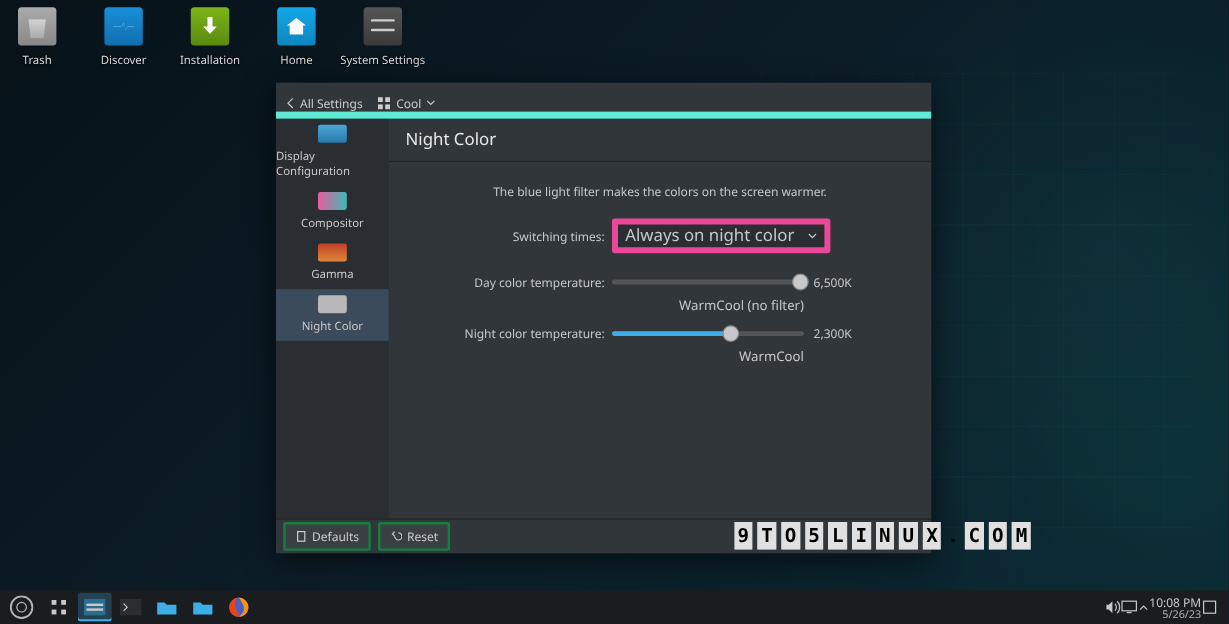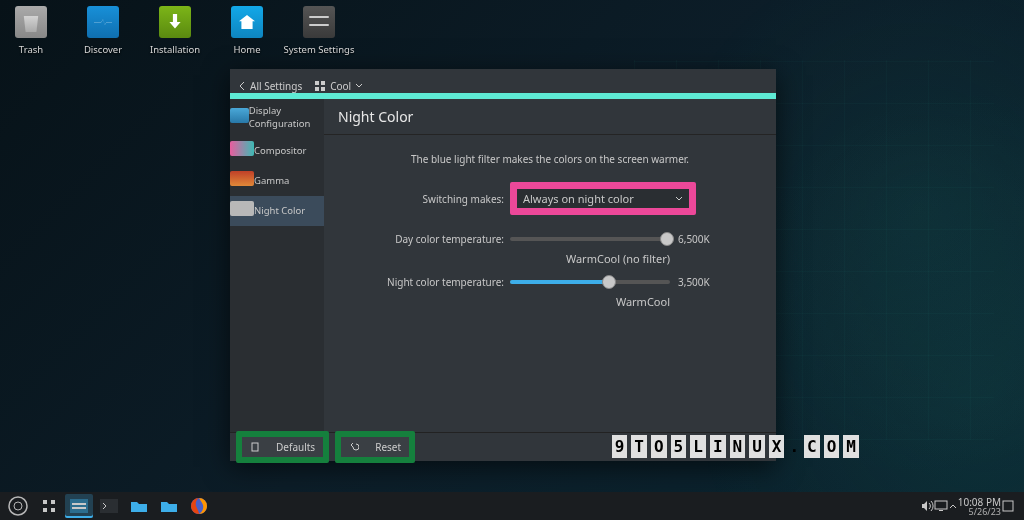--- a/index.html
+++ b/index.html
@@ -28,42 +28,42 @@
 
 .window{position:absolute;left:230px;top:69px;width:546px;height:392px;background:#2e3338;box-shadow:0 6px 25px rgba(0,0,0,.6);display:flex;flex-direction:column}
 .titlebar{height:20px;background:#31363b;display:flex;align-items:center;padding:0 6px;font-size:10px;color:#bbb}
 .titlebar .title{flex:1;text-align:center}
 .titlebar .wbtn{width:14px;height:14px;display:flex;align-items:center;justify-content:center;cursor:pointer;opacity:.8}
 .titlebar .appic{width:14px;height:14px;margin-right:4px;opacity:.7}
 .toolbar{height:24px;background:#31363b;display:flex;align-items:flex-end;padding:0 8px;gap:12px;border-bottom:6px solid #5eead4}
 .toolbar .btn{display:flex;align-items:center;gap:4px;font-size:10px;color:#ccc;cursor:pointer}
 .body{flex:1;display:flex;min-height:0}
 .sidebar{width:94px;background:#2a2e32;display:flex;flex-direction:column}
-.sbi{display:flex;flex-direction:row;align-items:center;padding:5px 0 6px;cursor:pointer;font-size:9.5px;color:#c8c8c8}
+.sbi{display:flex;flex-direction:column;align-items:center;padding:5px 0 6px;cursor:pointer;font-size:9.5px;color:#c8c8c8}
 .sbi.selected{background:#3b4b5b}
 .sbi .thumb{width:24px;height:15px;margin-bottom:4px;border-radius:2px}
 .thumb.t-disp{background:linear-gradient(#4aa8d8,#2878a8)}
 .thumb.t-comp{background:linear-gradient(90deg,#e85d9e,#3dbab5)}
 .thumb.t-gamma{background:linear-gradient(#c04028,#e08838)}
 .thumb.t-night{background:#b8b8b8}
 .content{flex:1;background:#31363b;display:flex;flex-direction:column;overflow:hidden}
 .content h1{margin:0;padding:8px 14px;font-size:14px;font-weight:400;color:#e8e8e8;border-bottom:1px solid #242424}
 .inner{padding:14px 20px;font-size:10.5px;color:#c8c8c8}
 .desc{text-align:center;margin:3px 0 16px;font-size:10px}
 .row{display:flex;align-items:center;margin-bottom:6px}
 .row .lab{width:160px;text-align:right;padding-right:6px;font-size:10px}
-.select{flex:0 0 160px;height:19px;background:#2a2e32;border:7px solid #ec4899;border-radius:2px;padding:0 6px;display:flex;align-items:center;justify-content:space-between;font-size:11px;cursor:pointer}
+.select{flex:0 0 160px;height:19px;background:#2a2e32;border:5px solid #ec4899;border-radius:2px;padding:0 6px;display:flex;align-items:center;justify-content:space-between;font-size:14px;cursor:pointer}
 .slider{width:160px;position:relative;height:16px;display:flex;align-items:center}
 .track{height:4px;background:#555;border-radius:2px;flex:1;position:relative}
 .fill{position:absolute;left:0;top:0;bottom:0;background:#3daee9;border-radius:2px}
 .handle{position:absolute;width:12px;height:12px;border-radius:50%;background:#c8c8c8;border:1px solid #888;top:50%;transform:translate(-50%,-50%)}
 .val{margin-left:8px;font-size:10px}
 .ticks{display:flex;justify-content:flex-end;width:160px;margin-left:166px;font-size:11px;margin-top:-2px;margin-bottom:8px}
 .footer{height:28px;background:#31363b;border-top:1px solid #222;display:flex;align-items:center;padding:0 6px;gap:6px}
-.footer .fbtn{background:#3a3f44;border:6px solid #15803d;border-radius:2px;padding:3px 8px;font-size:10px;display:flex;align-items:center;gap:16px;cursor:pointer;color:#ccc}
+.footer .fbtn{background:#3a3f44;border:2px solid #15803d;border-radius:2px;padding:3px 8px;font-size:10px;display:flex;align-items:center;gap:4px;cursor:pointer;color:#ccc}
 
 .watermark{position:absolute;right:165px;top:435px;display:flex;gap:4px;font-family:monospace;font-weight:bold;font-size:16px;color:#000}
 .watermark span{background:#e0e0e0;padding:2px 3px}
 
 .taskbar{position:absolute;left:0;bottom:0;right:0;height:28px;background:#1a1d20;display:flex;align-items:center;padding:0 3px}
 .taskbar .tbtn{width:28px;height:24px;display:flex;align-items:center;justify-content:center;cursor:pointer;border-radius:2px;margin-right:2px}
 .tbtn.active{background:rgba(61,174,233,.25);box-shadow:inset 0 -2px 0 #3daee9}
 .taskbar .appmenu{width:30px}
 .taskbar .appmenu svg{opacity:.9}
 .tray{margin-left:auto;display:flex;align-items:center;padding-right:6px;color:#c8c8c8}
@@ -138,21 +138,21 @@
       <div class="sbi selected">
           <div class="thumb t-night"></div>
           <span>Night Color</span>
         </div>
     </div>
     <div class="content">
       <h1>Night Color</h1>
       <div class="inner">
         <div class="desc">The blue light filter makes the colors on the screen warmer.</div>
         <div class="row">
-          <div class="lab">Switching makes:</div>
+          <div class="lab">Switching times:</div>
           <div class="select">
             <span>Always on night color</span>
             <svg width="8" height="8" viewBox="0 0 8 8">
                 <path d="M1 2l3 3 3-3" stroke="#ccc" fill="none"></path>
               </svg>
           </div>
         </div>
         <div style="height:10px"></div>
         <div class="row">
           <div class="lab">Day color temperature:</div>
@@ -169,21 +169,21 @@
             <span>Cool (no filter)</span>
           </div>
         <div class="row">
           <div class="lab">Night color temperature:</div>
           <div class="slider">
             <div class="track">
                 <div class="fill" style="width:62%"></div>
                 <div class="handle" style="left:62%"></div>
               </div>
           </div>
-          <div class="val">3,500K</div>
+          <div class="val">2,300K</div>
         </div>
         <div class="ticks">
             <span>Warm</span>
             <span>Cool</span>
           </div>
       </div>
     </div>
   </div>
   <div class="footer">
     <div class="fbtn">

